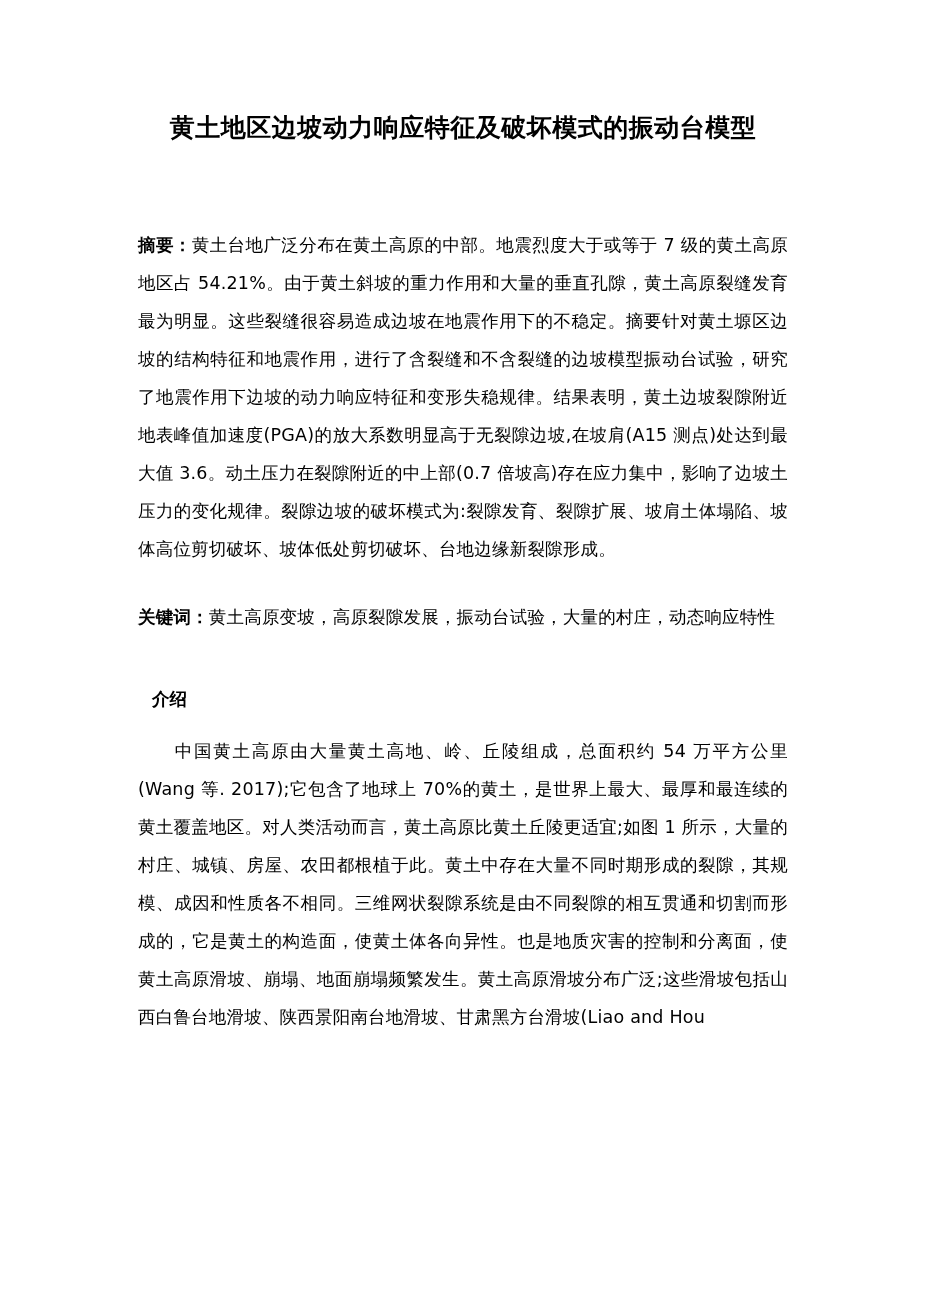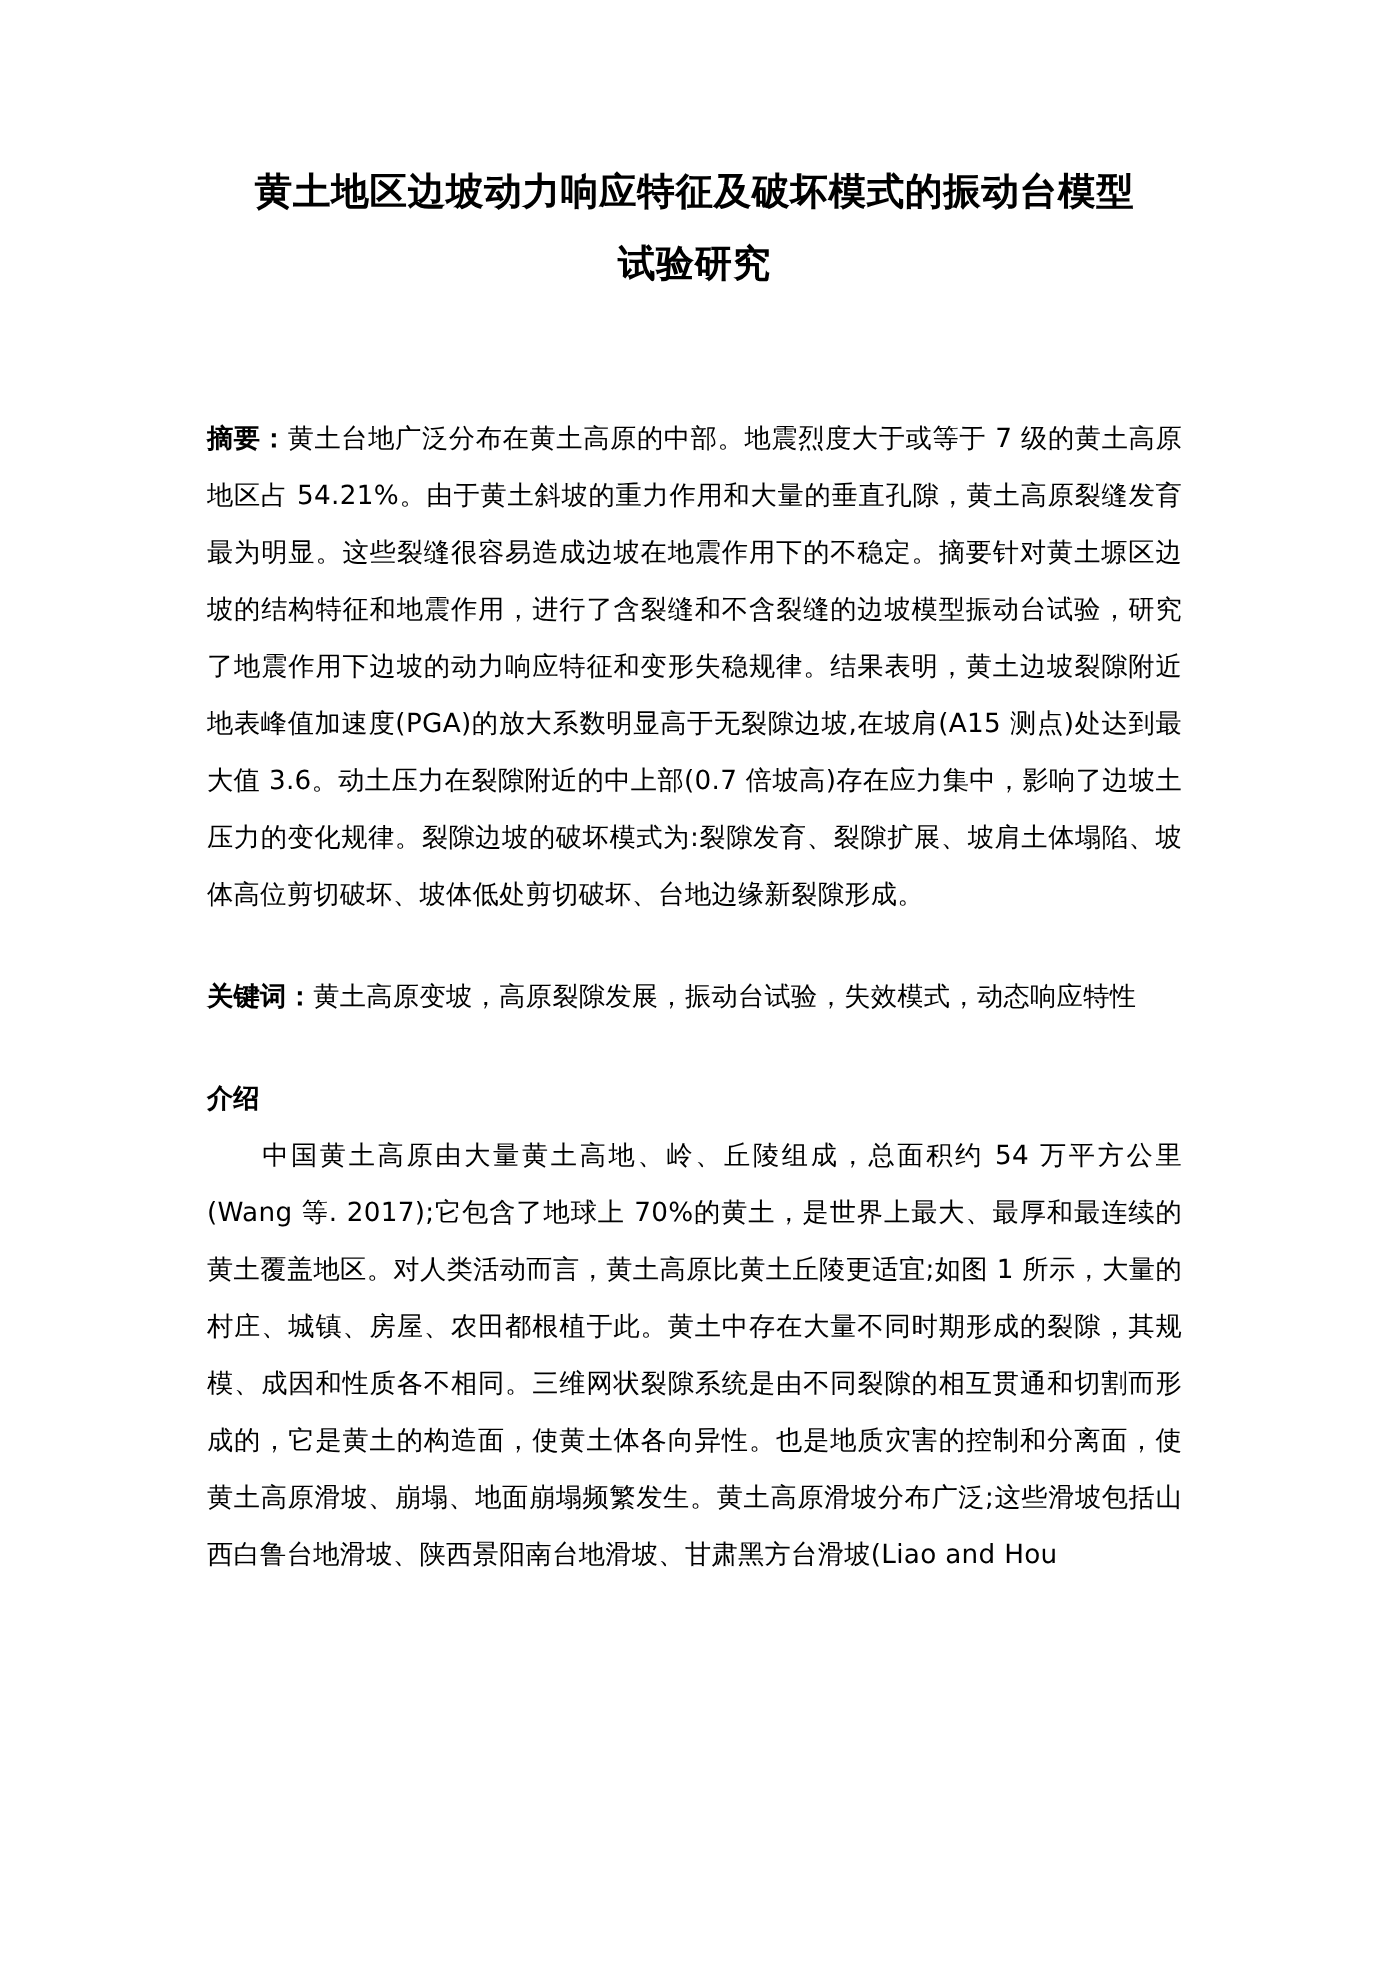--- a/index.html
+++ b/index.html
@@ -52,43 +52,42 @@
   .lbl {
     font-family: "DejaVu Sans", "Liberation Sans", sans-serif;
     font-weight: bold;
     margin-top: 48px;
   }
   .section-head {
     font-family: "DejaVu Sans", "Liberation Sans", sans-serif;
     font-weight: bold;
     font-size: 17.5px;
     line-height: 38px;
-    margin: 0;
+    margin: 14px;
   }
   .spacer-md { height: 30px; }
   .indent { text-indent: 2.1em; }
 </style>
 </head>
 <body>
 
 <div class="page">
   <div class="content">
 
     <h1 class="doc-title">
       <span>黄土地区边坡动力响应特征及破坏模式的振动台模型</span>
-      <span class="title-line-2">试验研究</span>
     </h1>
 
     <div class="gap-after-title"></div>
 
     <p class="body-para"><span class="lbl">摘要：</span><span>黄土台地广泛分布在黄土高原的中部。地震烈度大于或等于 7 级的黄土高原地区占 54.21%。由于黄土斜坡的重力作用和大量的垂直孔隙，黄土高原裂缝发育最为明显。这些裂缝很容易造成边坡在地震作用下的不稳定。摘要针对黄土塬区边坡的结构特征和地震作用，进行了含裂缝和不含裂缝的边坡模型振动台试验，研究了地震作用下边坡的动力响应特征和变形失稳规律。结果表明，黄土边坡裂隙附近地表峰值加速度(PGA)的放大系数明显高于无裂隙边坡,在坡肩(A15 测点)处达到最大值 3.6。动土压力在裂隙附近的中上部(0.7 倍坡高)存在应力集中，影响了边坡土压力的变化规律。裂隙边坡的破坏模式为:裂隙发育、裂隙扩展、坡肩土体塌陷、坡体高位剪切破坏、坡体低处剪切破坏、台地边缘新裂隙形成。</span></p>
 
     <div class="spacer-md"></div>
 
-    <p class="body-para"><span class="lbl">关键词：</span><span>黄土高原变坡，高原裂隙发展，振动台试验，失效模式，动态响应特性</span></p>
+    <p class="body-para"><span class="lbl">关键词：</span><span>黄土高原变坡，高原裂隙发展，振动台试验，大量的村庄，动态响应特性</span></p>
 
     <div class="spacer-md"></div>
 
     <p class="section-head">介绍</p>
 
     <p class="body-para indent">中国黄土高原由大量黄土高地、岭、丘陵组成，总面积约 54 万平方公里(Wang 等. 2017);它包含了地球上 70%的黄土，是世界上最大、最厚和最连续的黄土覆盖地区。对人类活动而言，黄土高原比黄土丘陵更适宜;如图 1 所示，大量的村庄、城镇、房屋、农田都根植于此。黄土中存在大量不同时期形成的裂隙，其规模、成因和性质各不相同。三维网状裂隙系统是由不同裂隙的相互贯通和切割而形成的，它是黄土的构造面，使黄土体各向异性。也是地质灾害的控制和分离面，使黄土高原滑坡、崩塌、地面崩塌频繁发生。黄土高原滑坡分布广泛;这些滑坡包括山西白鲁台地滑坡、陕西景阳南台地滑坡、甘肃黑方台滑坡(Liao and Hou</p>
 
   </div>
 </div>
 

